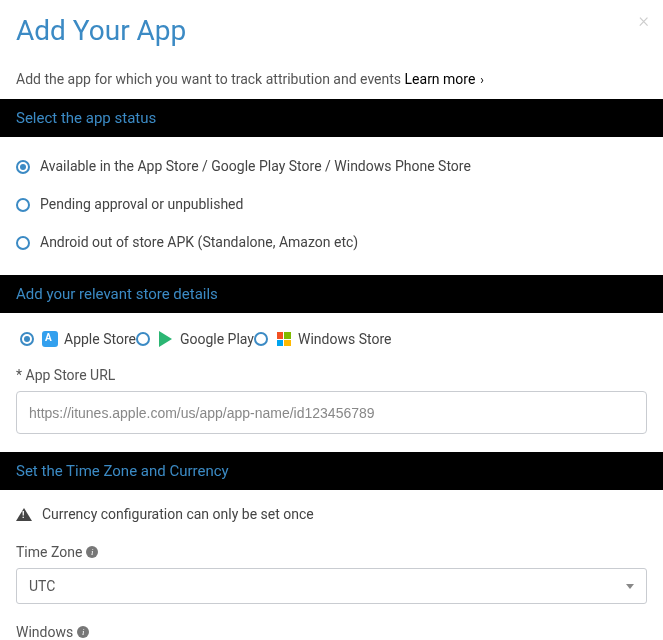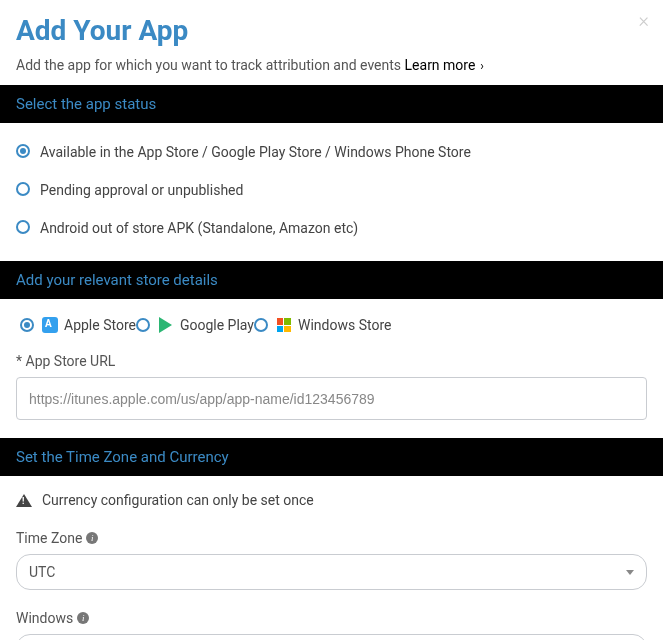--- a/index.html
+++ b/index.html
@@ -11,34 +11,34 @@
     width: 663px;
   }
   .modal { width: 663px; position: relative; padding-bottom: 10px; }
   .close-x {
     position: absolute; top: 10px; right: 14px;
     color: #ccc; font-size: 20px; line-height: 1;
     cursor: pointer; font-weight: 300;
   }
   .header { padding: 14px 16px 12px 16px; }
   .title {
-    font-size: 28px; color: #3b8ac4; font-weight: 700;
-    margin-bottom: 10px;
+    font-size: 28px; color: #3b8ac4; font-weight: 400;
+    margin-bottom: 24px;
   }
   .subtitle { color: #555; font-size: 14px; }
   .learn-more { color: #000000; cursor: pointer; }
   .chev { font-size: 12px; margin-left: 2px; }
   .section-bar {
     background: #000000;
     padding: 10px 16px;
     color: #3b8ac4;
     font-size: 15px;
   }
   .radio-list { padding: 10px 16px 14px 16px; }
-  .radio-row { display: flex; align-items: flex-start; padding: 11px 0; cursor: pointer; }
+  .radio-row { display: flex; align-items: flex-end; padding: 11px 0; cursor: pointer; }
   .radio {
     width: 14px; height: 14px; border-radius: 50%;
     border: 2px solid #3b8ac4; margin-right: 10px;
     display: inline-flex; align-items: center; justify-content: center;
     flex-shrink: 0;
   }
   .radio.selected::after {
     content: ""; width: 6px; height: 6px; border-radius: 50%;
     background: #3b8ac4;
   }
@@ -69,21 +69,21 @@
   }
   .warn-ic::after { content:"!"; color:#fff; font-size:9px; font-weight:bold; position:absolute; left:-2px; top:2px; }
   .two-col { display:flex; gap:20px; padding:14px 16px 0 16px;flex-direction:column; }
   .col { flex:1; }
   .info-ic {
     width:12px; height:12px; border-radius:50%; background:#777; color:#fff;
     font-size:9px; display:inline-flex; align-items:center; justify-content:center;
     font-style: italic; font-family: Georgia, serif;
   }
   .select-box {
-    width:100%; height:36px; border:1px solid #c9ccd1; border-radius:14px;
+    width:100%; height:36px; border:1px solid #c9ccd1; border-radius:3px;
     padding:0 12px; display:flex; align-items:center; justify-content:space-between;
     background:#fff; cursor:pointer; color:#555;
   }
   .select-box.placeholder span:first-child { color:#888; }
   .caret {
     width:0; height:0; border-left:4px solid transparent; border-right:4px solid transparent;
     border-top:5px solid #888;
   }
 </style>
 </head>

